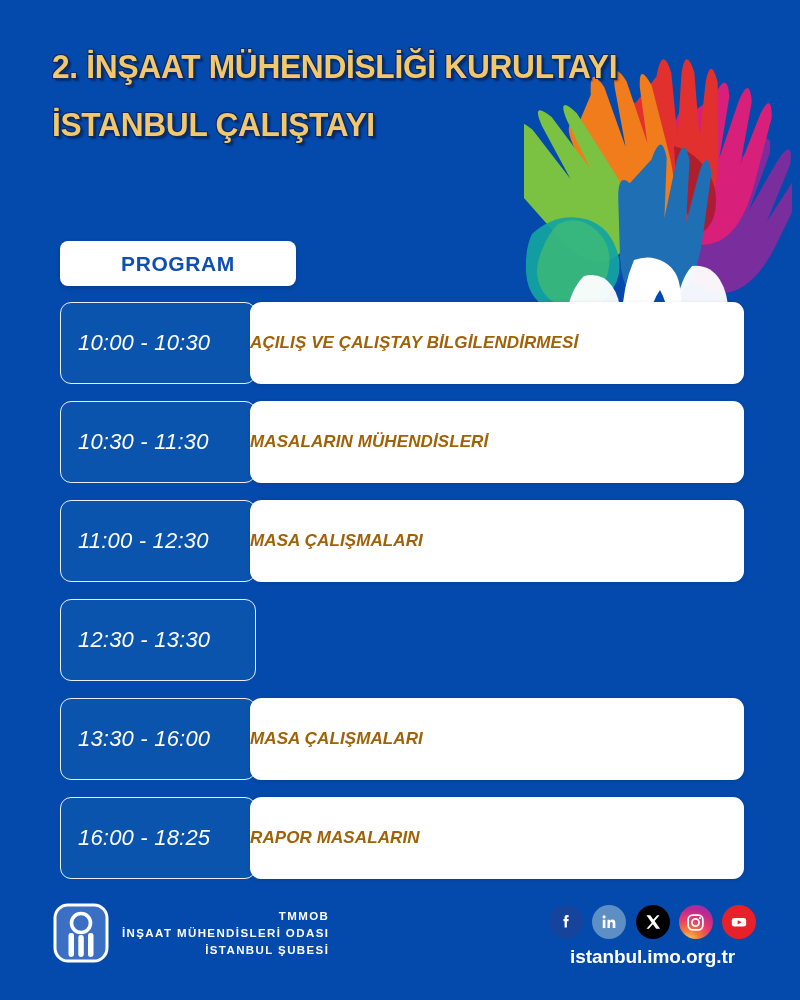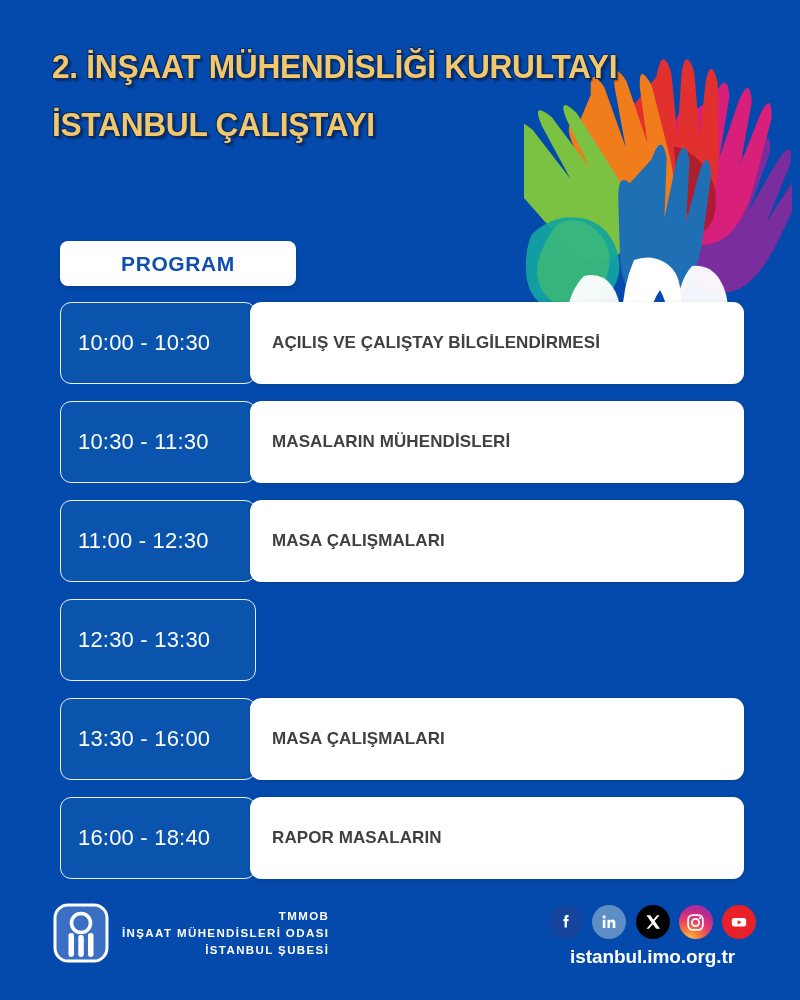--- a/index.html
+++ b/index.html
@@ -88,20 +88,21 @@
     font-size: 21px;
     letter-spacing: 0.6px;
   }
 
   
   .schedule {
     position: absolute;
     left: 60px;
     top: 302px;
     width: 684px;
+    font-style: italic;
   }
   .schedule-row {
     position: relative;
     height: 82px;
     margin-bottom: 17px;
   }
   .schedule-row:last-child {
     margin-bottom: 0;
   }
   .row-time {
@@ -134,24 +135,23 @@
     height: 82px;
     background: #ffffff;
     border-radius: 11px;
     box-sizing: border-box;
     display: flex;
     align-items: center;
     z-index: 2;
     box-shadow: 0 1px 4px rgba(0,0,0,0.12);
   }
   .row-label span {
-    color: #404040;
+    color: #a16207;
     font-size: 17px;
     font-weight: bold;
-    padding-left: 22px;
     letter-spacing: 0.1px;
     white-space: nowrap;
   }
 
   
   .footer-left {
     position: absolute;
     left: 52px;
     top: 902px;
     display: flex;
@@ -318,21 +318,21 @@
       <div class="row-time">
         <span>13:30 - 16:00</span>
       </div>
       <div class="row-label">
         <span>MASA ÇALIŞMALARI</span>
       </div>
     </div>
 
     <div class="schedule-row">
       <div class="row-time">
-        <span>16:00 - 18:40</span>
+        <span>16:00 - 18:25</span>
       </div>
       <div class="row-label">
         <span>RAPOR MASALARIN</span>
       </div>
     </div>
 
   </div>
 
   <div class="footer-left">
     <div class="logo-mark">

